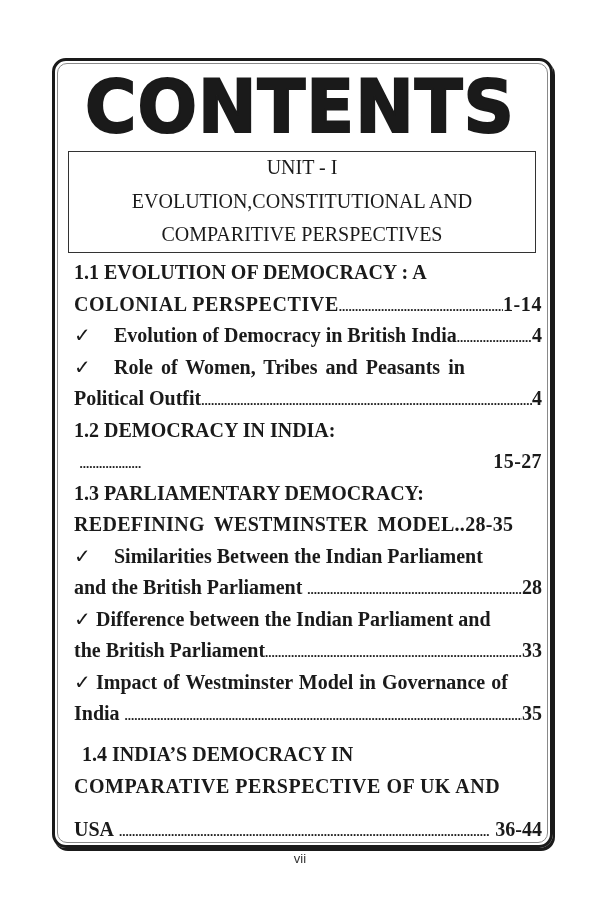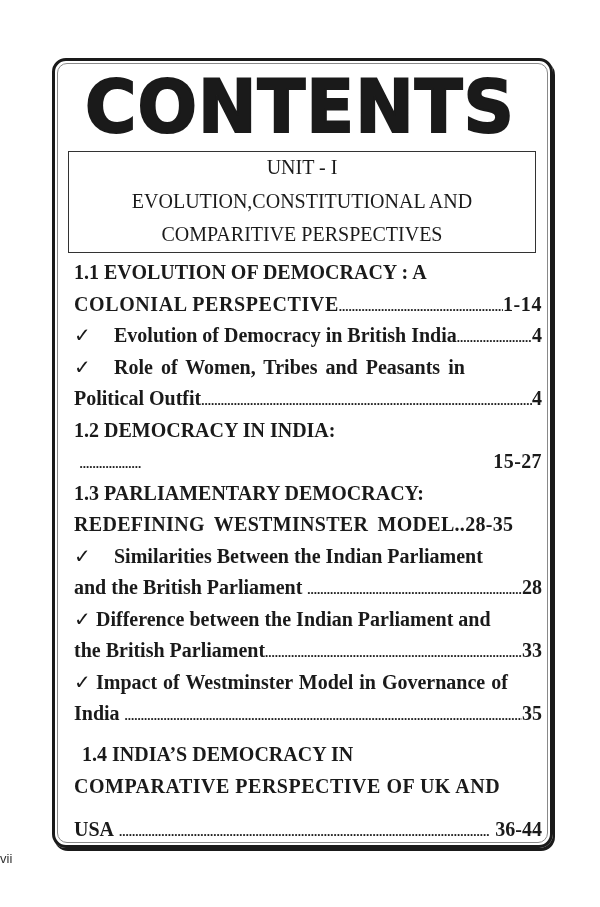--- a/index.html
+++ b/index.html
@@ -17,21 +17,21 @@
   .unit-line { position: absolute; left: 0; width: 100%; text-align: center; font-weight: normal; font-size: 20px; }
   .toc { position: absolute; left: 74px; width: 468px; font-weight: bold; font-size: 20px; }
   .row { position: absolute; left: 0; width: 468px; height: 26px; line-height: 26px; white-space: nowrap; }
   .row.lead { display: flex; }
   .row.lead .txt { flex: 0 0 auto; }
   .row.lead .dots { flex: 1 1 auto; overflow: hidden; letter-spacing: 0px; }
   .row.lead .dots::before { content: "........................................................................................................................................"; font-size: 13px; vertical-align: baseline; }
   .row.lead .pg { flex: 0 0 auto; }
   .check { display: inline-block; width: 40px; font-weight: normal; }
   .check.narrow { width: 22px; }
-  .pagenum { position: absolute; top: 851px; left: 0; width: 600px; text-align: left;
+  .pagenum { position: absolute; top: 851px; left: 0; width: 600px; text-align: center;
              font-family: "Liberation Sans", sans-serif; font-size: 13px; color: #333; }
 </style>
 </head>
 <body>
 
 <div class="outer"></div>
 <div class="inner"></div>
 
 <div class="title">CONTENTS</div>
 

